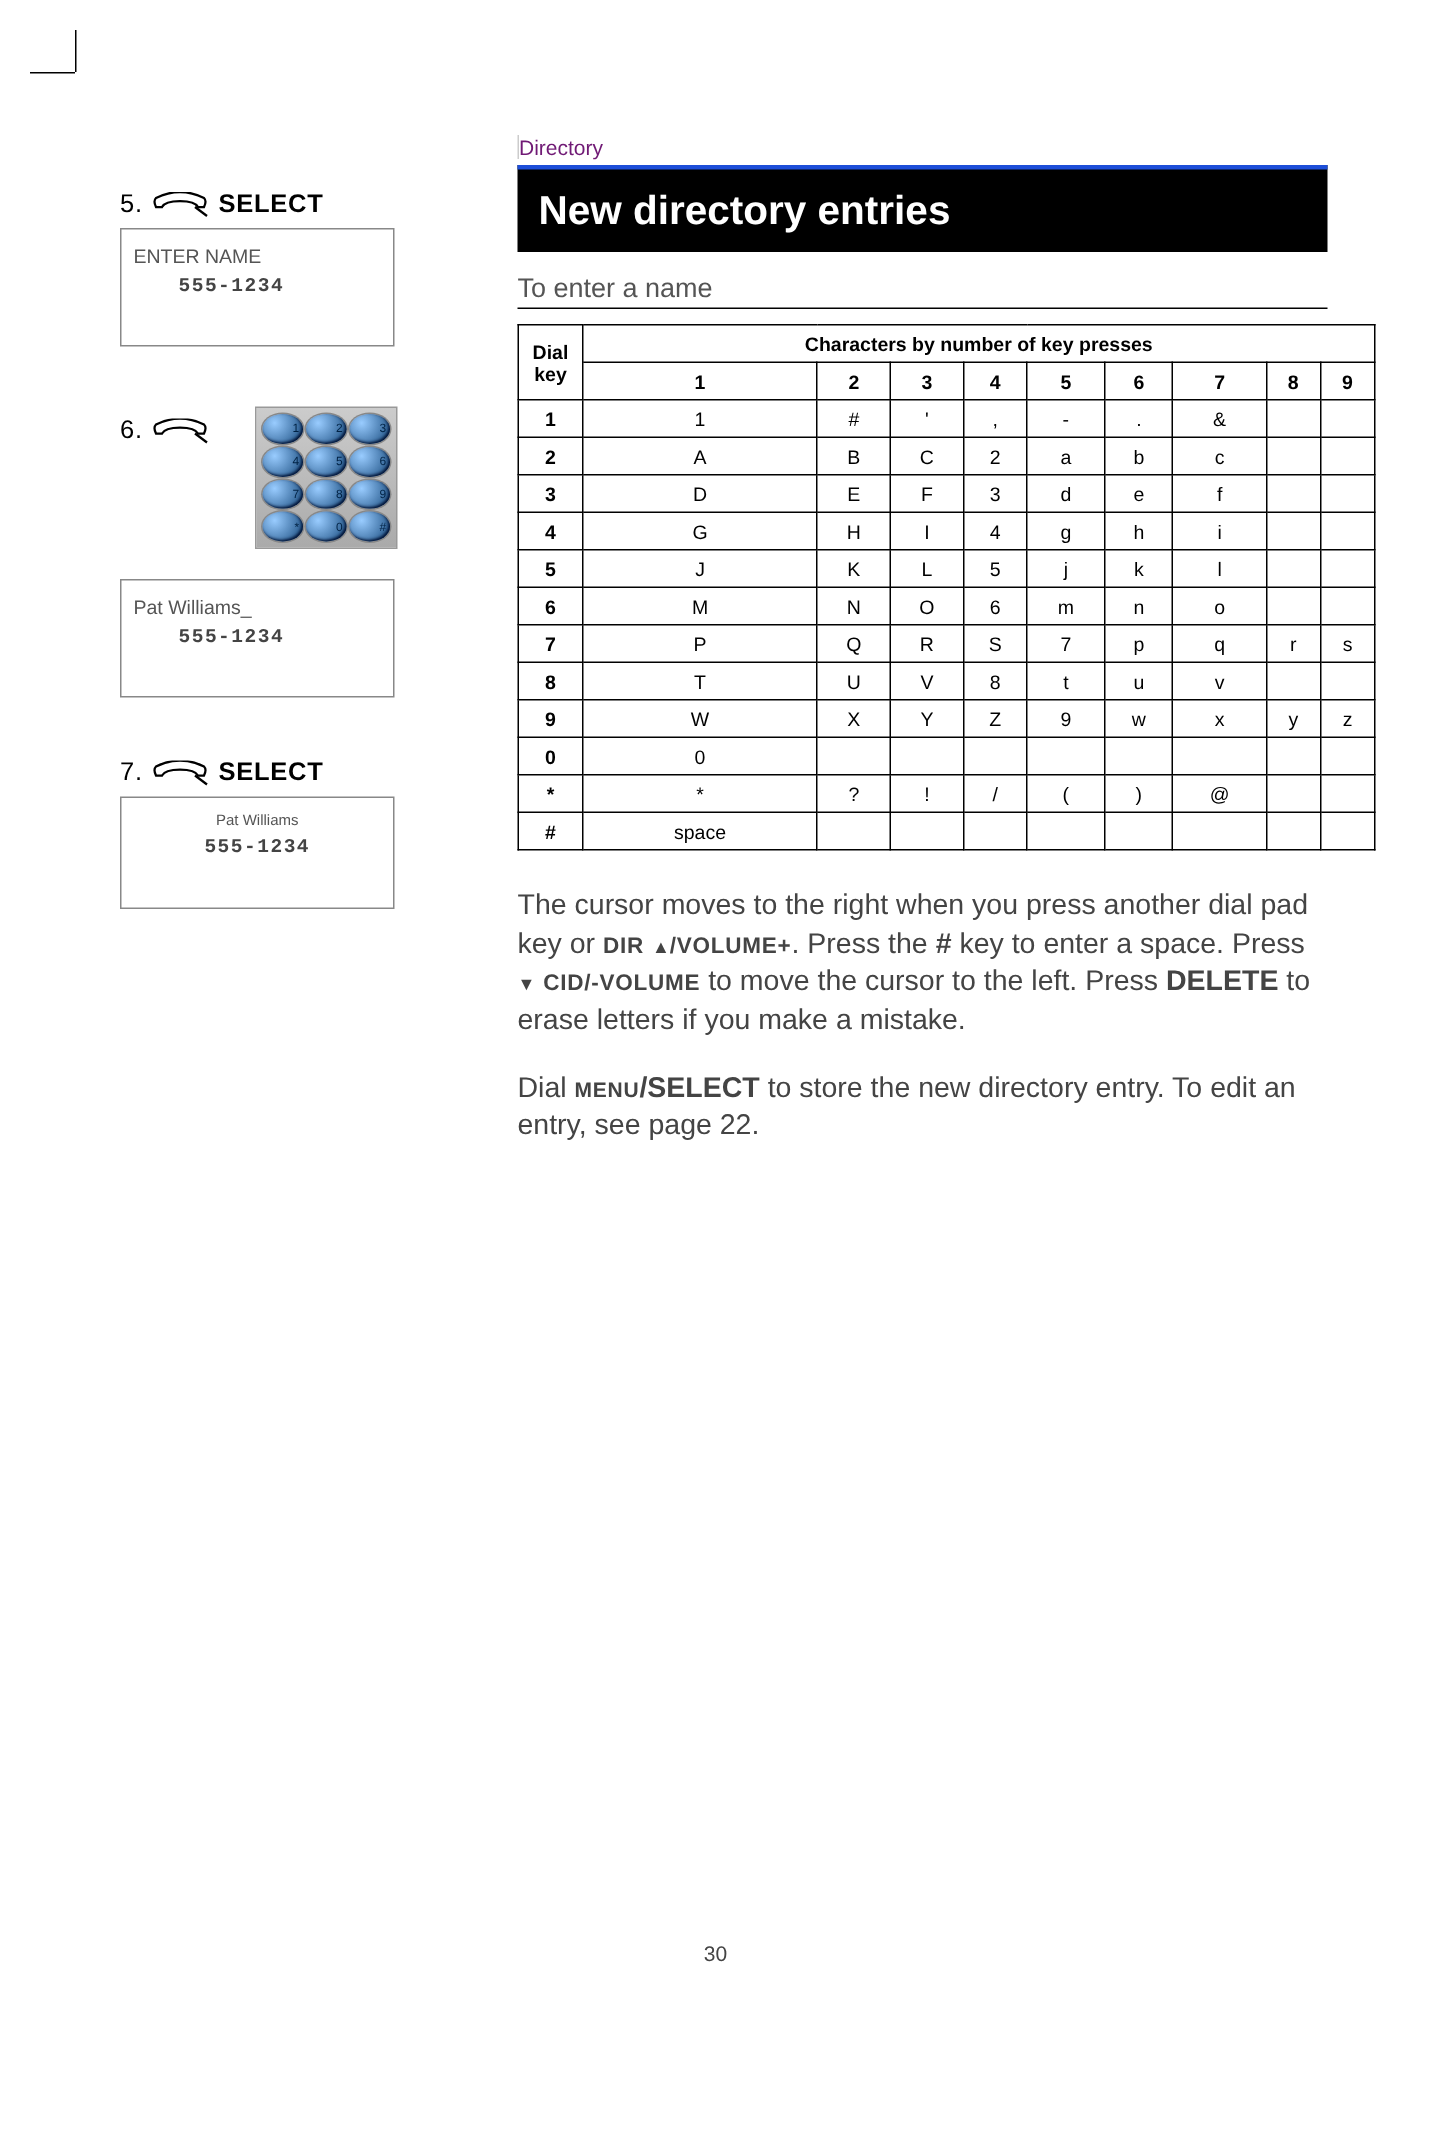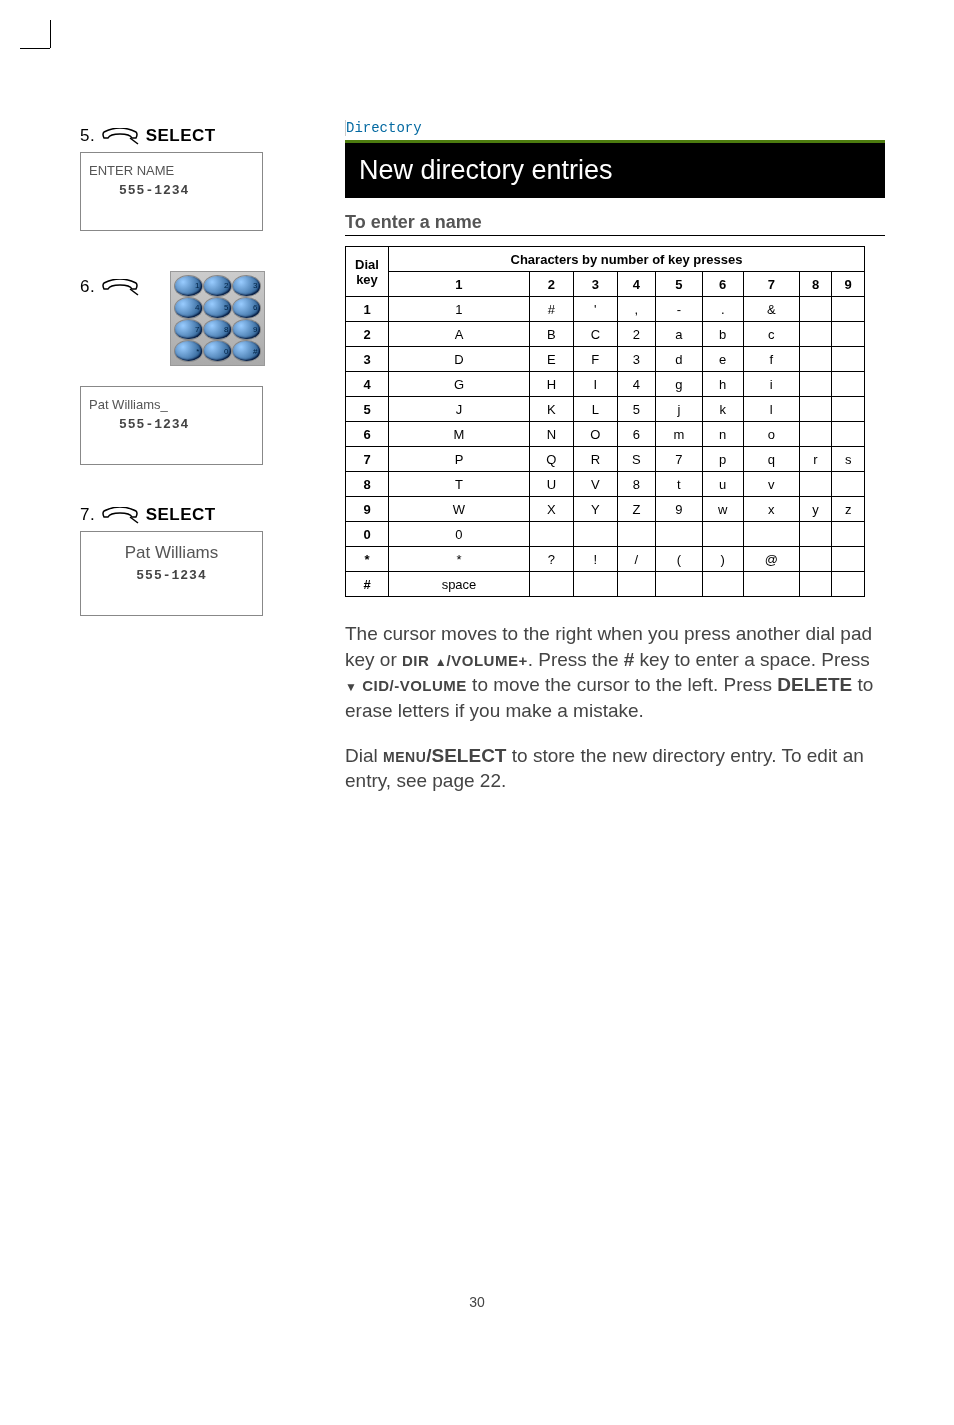--- a/index.html
+++ b/index.html
@@ -50,21 +50,21 @@
   }
   .screen-box .line2 {
     padding-left: 30px;
     font-size: 13px;
     color: #555;
     letter-spacing: 1px;
     font-family: "Courier New", monospace;
     font-weight: bold;
     color: #444;
   }
-  .screen-box.center .line1 { text-align: center; font-size: 17px; color:#555;}
+  .screen-box.center .line1 { text-align: center; font-size: 10px; color:#555;}
   .screen-box.center .line2 { text-align: center; padding-left: 0; }
   .keypad-row { display:flex; align-items:flex-start; gap:6px; margin-bottom: 20px;}
   .keypad-box {
     border: 1px solid #999;
     width: 95px;
     height: 95px;
     background: linear-gradient(#ccc,#aaa);
     display: grid;
     grid-template-columns: repeat(3, 1fr);
     grid-template-rows: repeat(4, 1fr);
@@ -86,58 +86,57 @@
     box-shadow: inset -1px -1px 2px #013, 0 0 0 1px #888;
   }
   .content {
     position: absolute;
     left: 345px;
     top: 90px;
     width: 540px;
   }
   .cat {
     font-size: 14px;
-    font-family: Liberation Mono, monospace;
-    color: #0369a1;
+    font-family: Liberation Sans, sans-serif;
+    color: #701a75;
     border-left: 1px solid #ccc;
     padding-left: 0;
     margin-bottom: 4px;
-    margin-top: 30px;
   }
   .title-bar {
     background: #000;
     color: #fff;
     padding: 12px 14px;
     font-size: 27px;
     font-family: Verdana, sans-serif;
-    font-weight: normal;
-    border-top: 3px solid #4d7c0f;
+    font-weight: bold;
+    border-top: 3px solid #1d4ed8;
     margin-bottom: 14px;
   }
   .sub-h {
     font-size: 18px;
-    font-weight: bold;
+    font-weight: normal;
     color: #555;
     font-family: Verdana, sans-serif;
     border-bottom: 1px solid #000;
     padding-bottom: 2px;
     margin-bottom: 10px;
   }
   .body-p {
     font-size: 19px;
     line-height: 1.35;
     font-family: Verdana, sans-serif;
     color: #444;
     margin-bottom: 18px;
   }
   .body-p .sc { letter-spacing: 0.5px; font-variant: small-caps; text-transform: lowercase; font-weight: bold; font-size: 16px;}
   .body-p b { font-weight: bold; }
   table.keychart {
     border-collapse: collapse;
-    width: 520px;
+    width: 572px;
     font-size: 13px;
     font-family: Arial, sans-serif;
     margin-bottom: 24px;
   }
   table.keychart th, table.keychart td {
     border: 1px solid #000;
     text-align: center;
     padding: 2px 0;
     height: 20px;
   }

